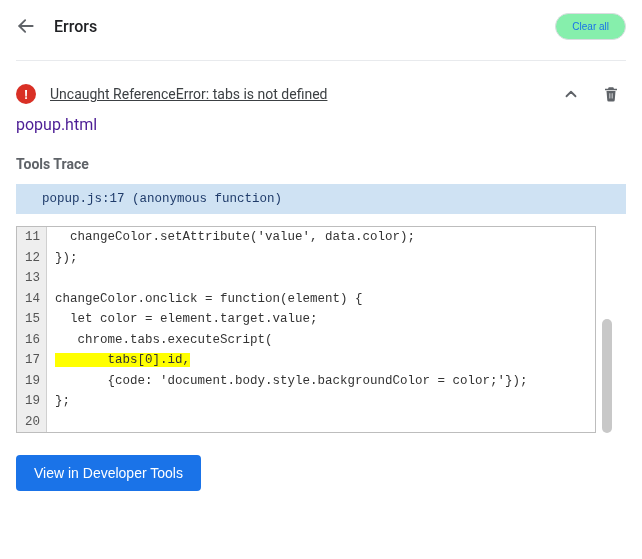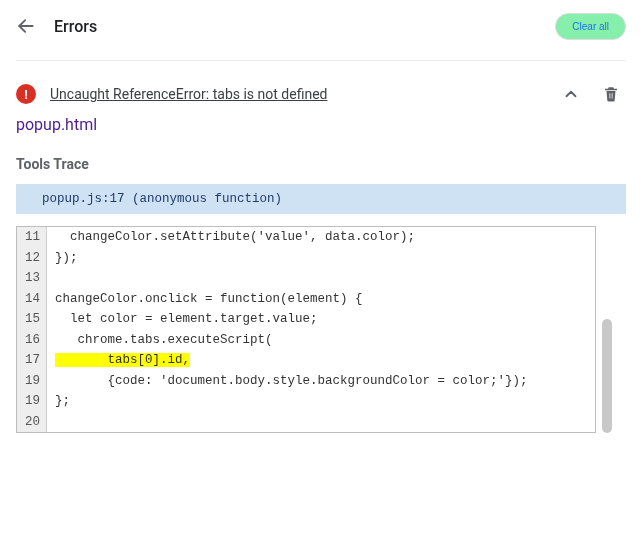--- a/index.html
+++ b/index.html
@@ -230,14 +230,15 @@
           <div class="code-row">
             <div class="gutter">20</div>
             <div class="code-cell"><span class="code-text"></span></div>
           </div>
         </div>
       <div class="right-scroll">
         <div class="scroll-thumb"></div>
       </div>
     </div>
 
+    <button class="dev-btn">View in Developer Tools</button>
   </div>
 </div>
 
 </body></html>

